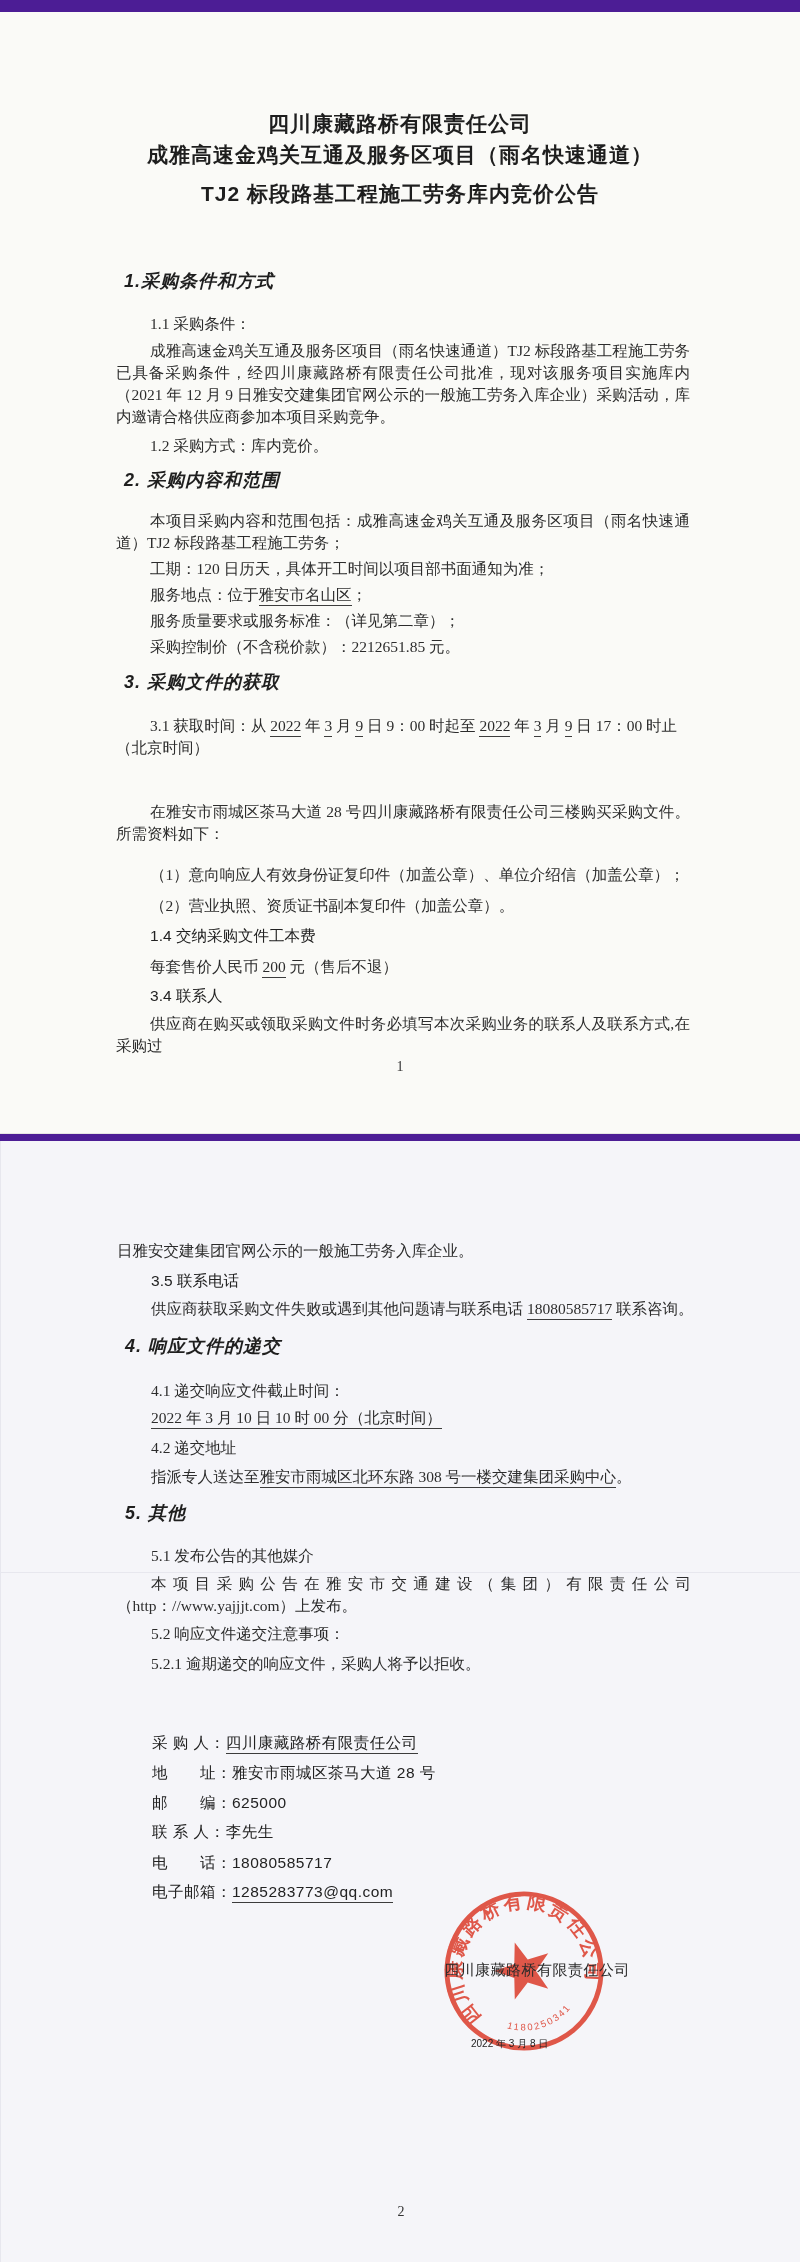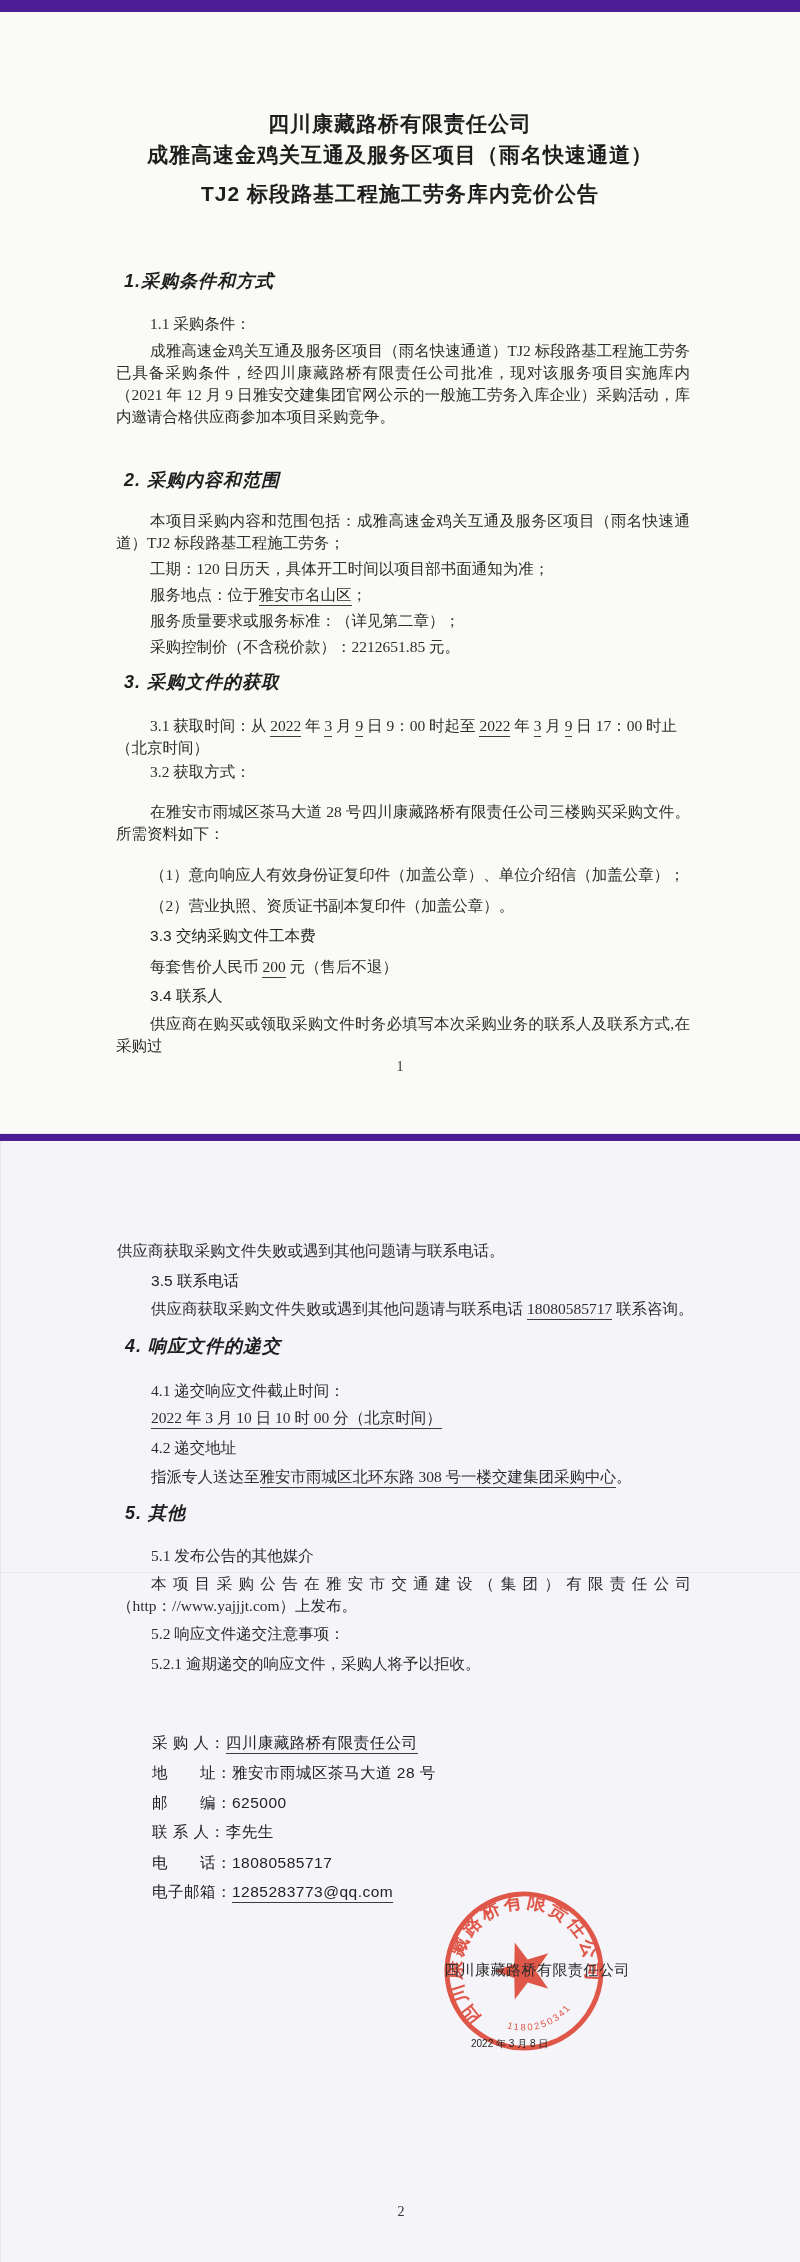--- a/index.html
+++ b/index.html
@@ -35,46 +35,46 @@
 <div id="scan">
 
   <div class="page" id="page1">
     <div class="b center title" style="top:101px">四川康藏路桥有限责任公司</div>
     <div class="b center title" style="top:132px">成雅高速金鸡关互通及服务区项目（雨名快速通道）</div>
     <div class="b center title" style="top:171px">TJ2 标段路基工程施工劳务库内竞价公告</div>
 
     <div class="b sec" style="top:258px">1.采购条件和方式</div>
     <div class="b lbl" style="top:301px">1.1 采购条件：</div>
     <div class="b para" style="top:328px">成雅高速金鸡关互通及服务区项目（雨名快速通道）TJ2 标段路基工程施工劳务已具备采购条件，经四川康藏路桥有限责任公司批准，现对该服务项目实施库内（2021 年 12 月 9 日雅安交建集团官网公示的一般施工劳务入库企业）采购活动，库内邀请合格供应商参加本项目采购竞争。</div>
+    <div class="b lbl" style="top:423px">1.2 采购方式：库内竞价。</div>
 
     <div class="b sec" style="top:457px">2. 采购内容和范围</div>
     <div class="b para" style="top:498px">本项目采购内容和范围包括：成雅高速金鸡关互通及服务区项目（雨名快速通道）TJ2 标段路基工程施工劳务；</div>
     <div class="b lbl" style="top:546px">工期：120 日历天，具体开工时间以项目部书面通知为准；</div>
     <div class="b lbl" style="top:572px"><span>服务地点：位于</span><span class="u">雅安市名山区</span><span>；</span></div>
     <div class="b lbl" style="top:598px">服务质量要求或服务标准：（详见第二章）；</div>
     <div class="b lbl" style="top:624px">采购控制价（不含税价款）：2212651.85 元。</div>
 
     <div class="b sec" style="top:659px">3. 采购文件的获取</div>
     <div class="b para" style="top:703px;text-align:left"><span>3.1 获取时间：从 </span><span class="u">2022</span><span> 年 </span><span class="u">3</span><span> 月 </span><span class="u">9</span><span> 日 9：00 时起至 </span><span class="u">2022</span><span> 年 </span><span class="u">3</span><span> 月 </span><span class="u">9</span><span> 日 17：00 时止（北京时间）</span></div>
-    <div class="b lbl" style="top:749px">3.2 获取方式：</div>
     <div class="b para" style="top:789px">在雅安市雨城区茶马大道 28 号四川康藏路桥有限责任公司三楼购买采购文件。所需资料如下：</div>
     <div class="b lbl" style="top:852px">（1）意向响应人有效身份证复印件（加盖公章）、单位介绍信（加盖公章）；</div>
     <div class="b lbl" style="top:883px">（2）营业执照、资质证书副本复印件（加盖公章）。</div>
-    <div class="b lbl heilbl" style="top:913px">3.3 交纳采购文件工本费</div>
+    <div class="b lbl heilbl" style="top:913px">1.4 交纳采购文件工本费</div>
     <div class="b lbl" style="top:944px"><span>每套售价人民币 </span><span class="u">200</span><span> 元（售后不退）</span></div>
     <div class="b lbl heilbl" style="top:973px">3.4 联系人</div>
     <div class="b para" style="top:1001px">供应商在购买或领取采购文件时务必填写本次采购业务的联系人及联系方式,在采购过</div>
 
     <div class="b pgnum" style="top:1044px">1</div>
   </div>
 
   <div class="page" id="page2">
     <div class="streak" style="top:431px"></div>
 
-    <div class="b" style="top:99px">供应商获取采购文件失败或遇到其他问题请与联系电话。</div>
+    <div class="b" style="top:99px">日雅安交建集团官网公示的一般施工劳务入库企业。</div>
     <div class="b lbl heilbl" style="top:129px">3.5 联系电话</div>
     <div class="b lbl" style="top:157px"><span>供应商获取采购文件失败或遇到其他问题请与联系电话 </span><span class="u">18080585717</span><span> 联系咨询。</span></div>
 
     <div class="b sec" style="top:194px">4. 响应文件的递交</div>
     <div class="b lbl" style="top:239px">4.1 递交响应文件截止时间：</div>
     <div class="b lbl" style="top:266px"><span class="u">2022 年 3 月 10 日 10 时 00 分（北京时间）</span></div>
     <div class="b lbl" style="top:296px">4.2 递交地址</div>
     <div class="b lbl" style="top:325px"><span>指派专人送达至</span><span class="u">雅安市雨城区北环东路 308 号一楼交建集团采购中心</span><span>。</span></div>
 
     <div class="b sec" style="top:361px">5. 其他</div>

